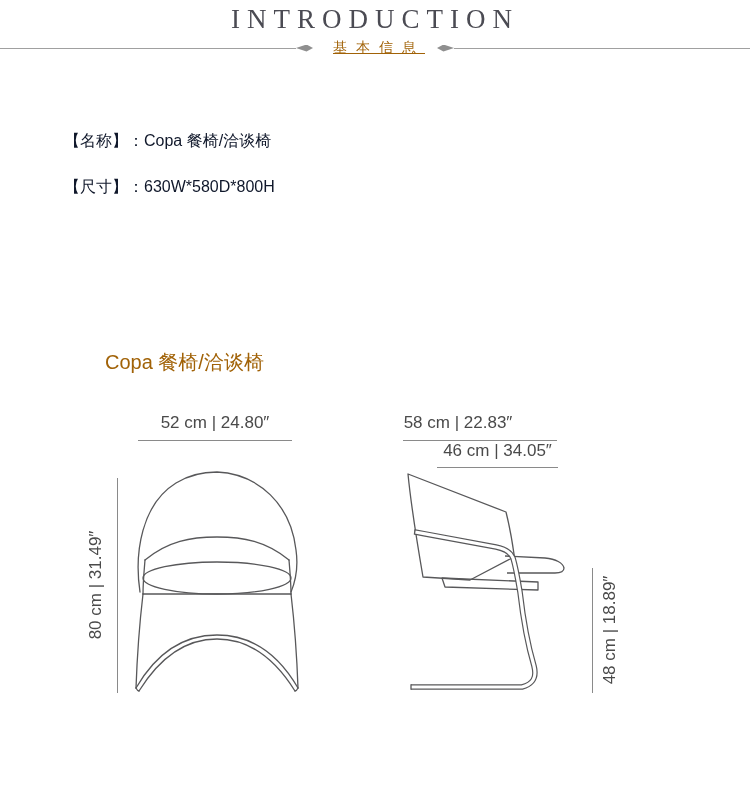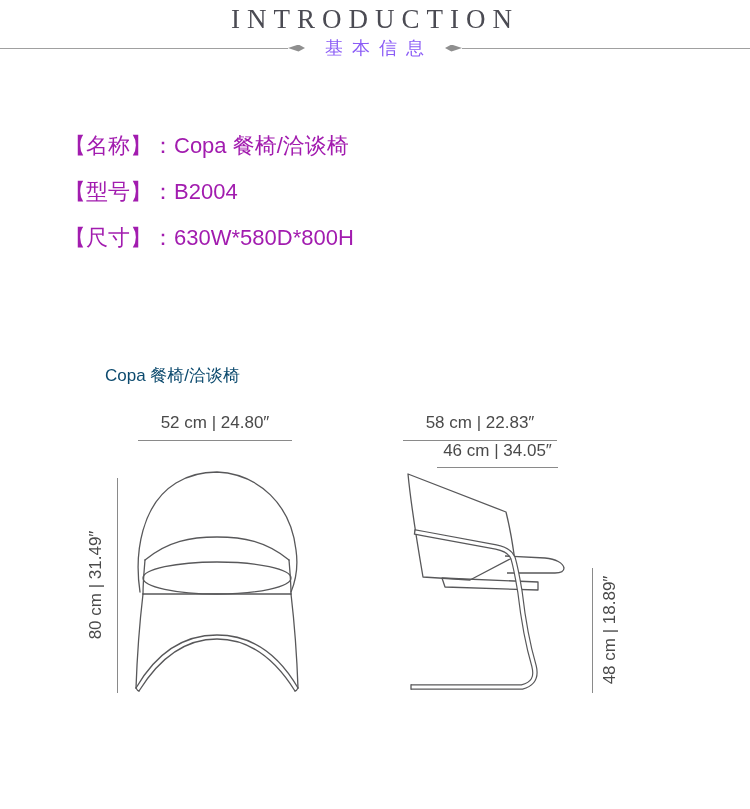--- a/index.html
+++ b/index.html
@@ -14,29 +14,29 @@
   }
   .divider{
     position:absolute;top:39px;left:0;width:750px;height:18px;
     display:flex;align-items:center;
   }
   .d-line{flex:1;height:1px;background:#a0a0a0;}
   .d-arrow{width:17px;height:7px;background:#8f8f8f;flex:0 0 auto;}
   .d-arrow.point-right{clip-path:polygon(0 50%,62% 0,100% 50%,62% 100%);}
   .d-arrow.point-left{clip-path:polygon(100% 50%,38% 0,0 50%,38% 100%);}
   .d-label{
-    flex:0 0 auto;padding:0 12px 0 20px;color:#8b5cf6;font-size:18px;letter-spacing:9px;
+    flex:0 0 auto;padding:0 12px 0 20px;color:#a16207;font-size:14px;letter-spacing:9px;text-decoration:underline;
   }
   .specs{position:absolute;left:64px;top:131px;}
   .spec-line{
-    height:24px;margin-bottom:22px;font-size:22px;color:#a21caf;
+    height:24px;margin-bottom:22px;font-size:16px;color:#0f172a;
     white-space:nowrap;
   }
   .product-label{
-    position:absolute;left:105px;top:364px;font-size:17px;color:#0c4a6e;
+    position:absolute;left:105px;top:349px;font-size:20px;color:#a16207;
     white-space:nowrap;
   }
   .dim-text{
     position:absolute;font-size:17px;color:#4a4a4a;text-align:center;
     white-space:nowrap;
   }
   .hline{position:absolute;height:1px;background:#8a8a8a;}
   .vline{position:absolute;width:1px;background:#8a8a8a;}
   .vtext{transform:rotate(-90deg);transform-origin:center center;}
   svg{position:absolute;overflow:visible;}
@@ -51,32 +51,31 @@
   <div class="divider">
     <div class="d-line"></div>
     <div class="d-arrow point-right"></div>
     <div class="d-label">基本信息</div>
     <div class="d-arrow point-left"></div>
     <div class="d-line"></div>
   </div>
 
   <div class="specs">
     <div class="spec-line">【名称】：Copa 餐椅/洽谈椅</div>
-    <div class="spec-line">【型号】：B2004</div>
     <div class="spec-line">【尺寸】：630W*580D*800H</div>
   </div>
 
   <div class="product-label">Copa 餐椅/洽谈椅</div>
 
   <div class="dim-text" style="left:138px;top:413px;width:154px;">52 cm | 24.80″</div>
   <div class="hline" style="left:138px;top:440px;width:154px;"></div>
   <div class="vline" style="left:117px;top:478px;height:215px;"></div>
   <div class="dim-text vtext" style="left:-13px;top:574px;width:220px;height:22px;">80 cm | 31.49″</div>
 
-  <div class="dim-text" style="left:403px;top:413px;width:154px;">58 cm | 22.83″</div>
+  <div class="dim-text" style="left:381px;top:413px;width:154px;">58 cm | 22.83″</div>
   <div class="hline" style="left:403px;top:440px;width:154px;"></div>
   <div class="dim-text" style="left:437px;top:441px;width:121px;">46 cm | 34.05″</div>
   <div class="hline" style="left:437px;top:467px;width:121px;"></div>
   <div class="vline" style="left:592px;top:568px;height:125px;"></div>
   <div class="dim-text vtext" style="left:541px;top:619px;width:140px;height:22px;">48 cm | 18.89″</div>
 
   <svg style="left:120px;top:460px;" width="190" height="240" viewBox="0 0 190 240">
     <g fill="none" stroke="#58585a" stroke-width="1.3" stroke-linecap="round">
       <path d="M 20,132 C 14,92 22,44 56,23 C 72,13 86,12 97,12 C 139,14 171,45 176,90 C 178,104 176,120 171,132"></path>
       <path d="M 25,100 C 48,81 71,77 97,77 C 123,77 146,81 169,100"></path>

